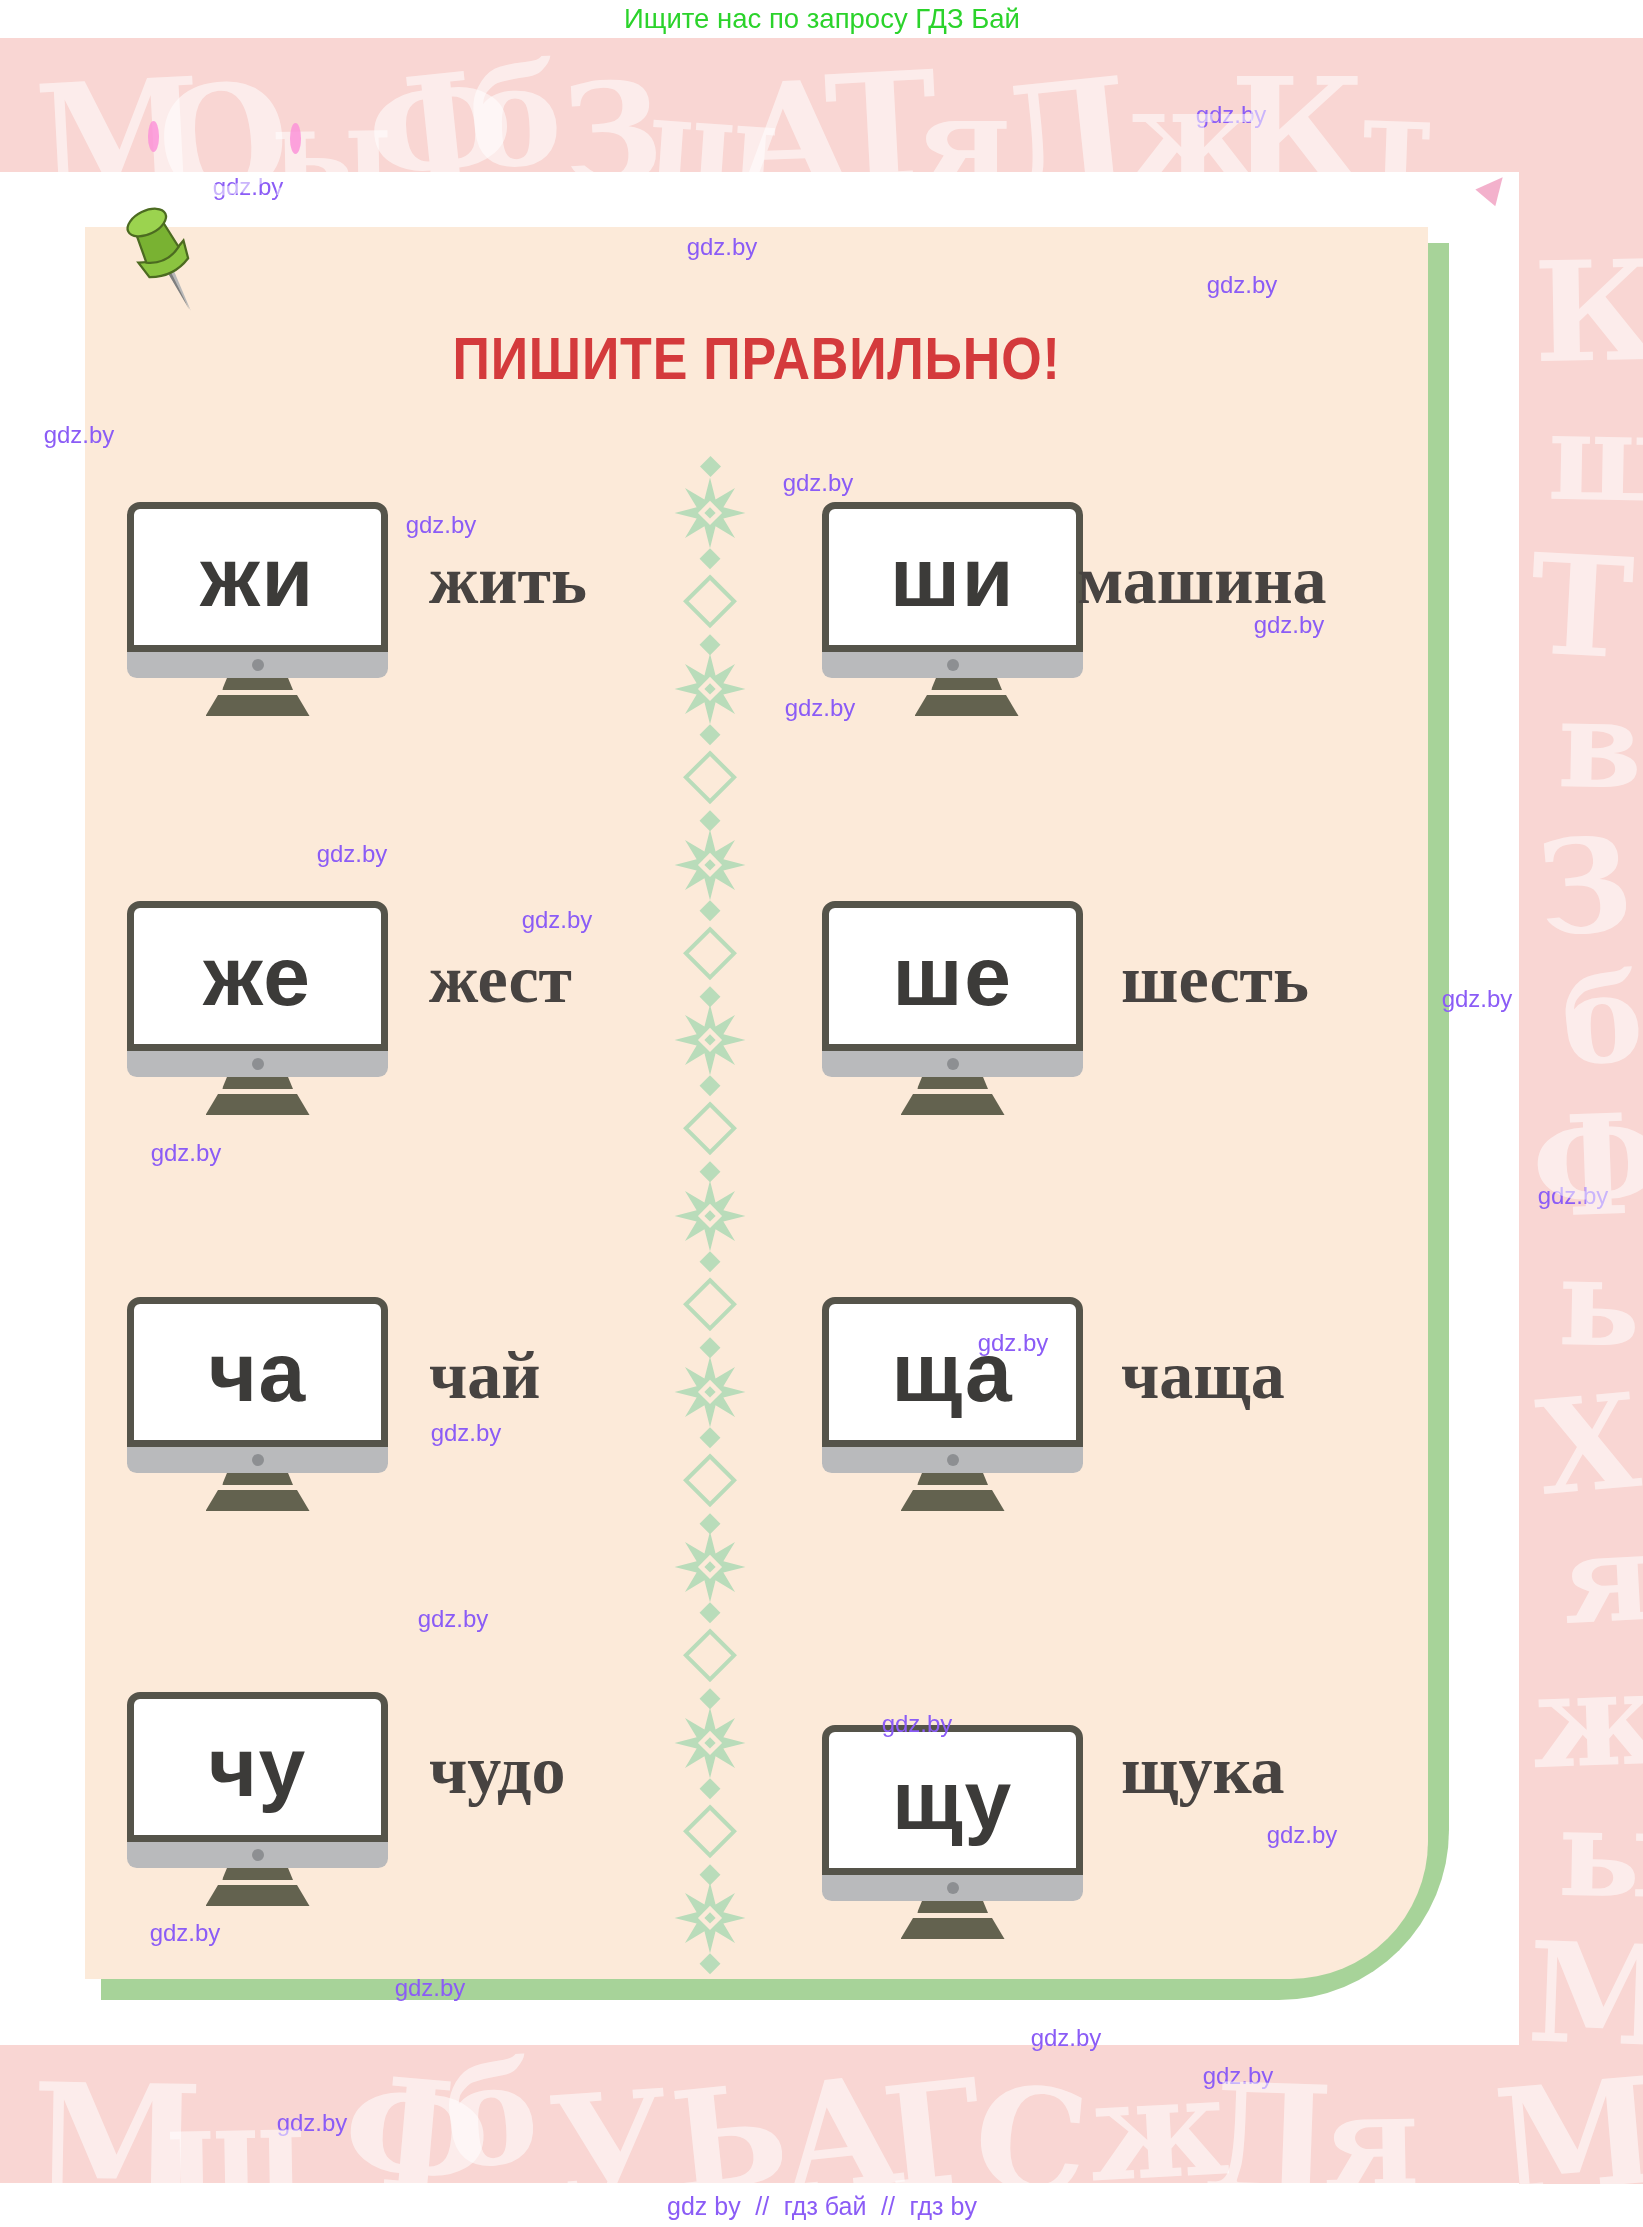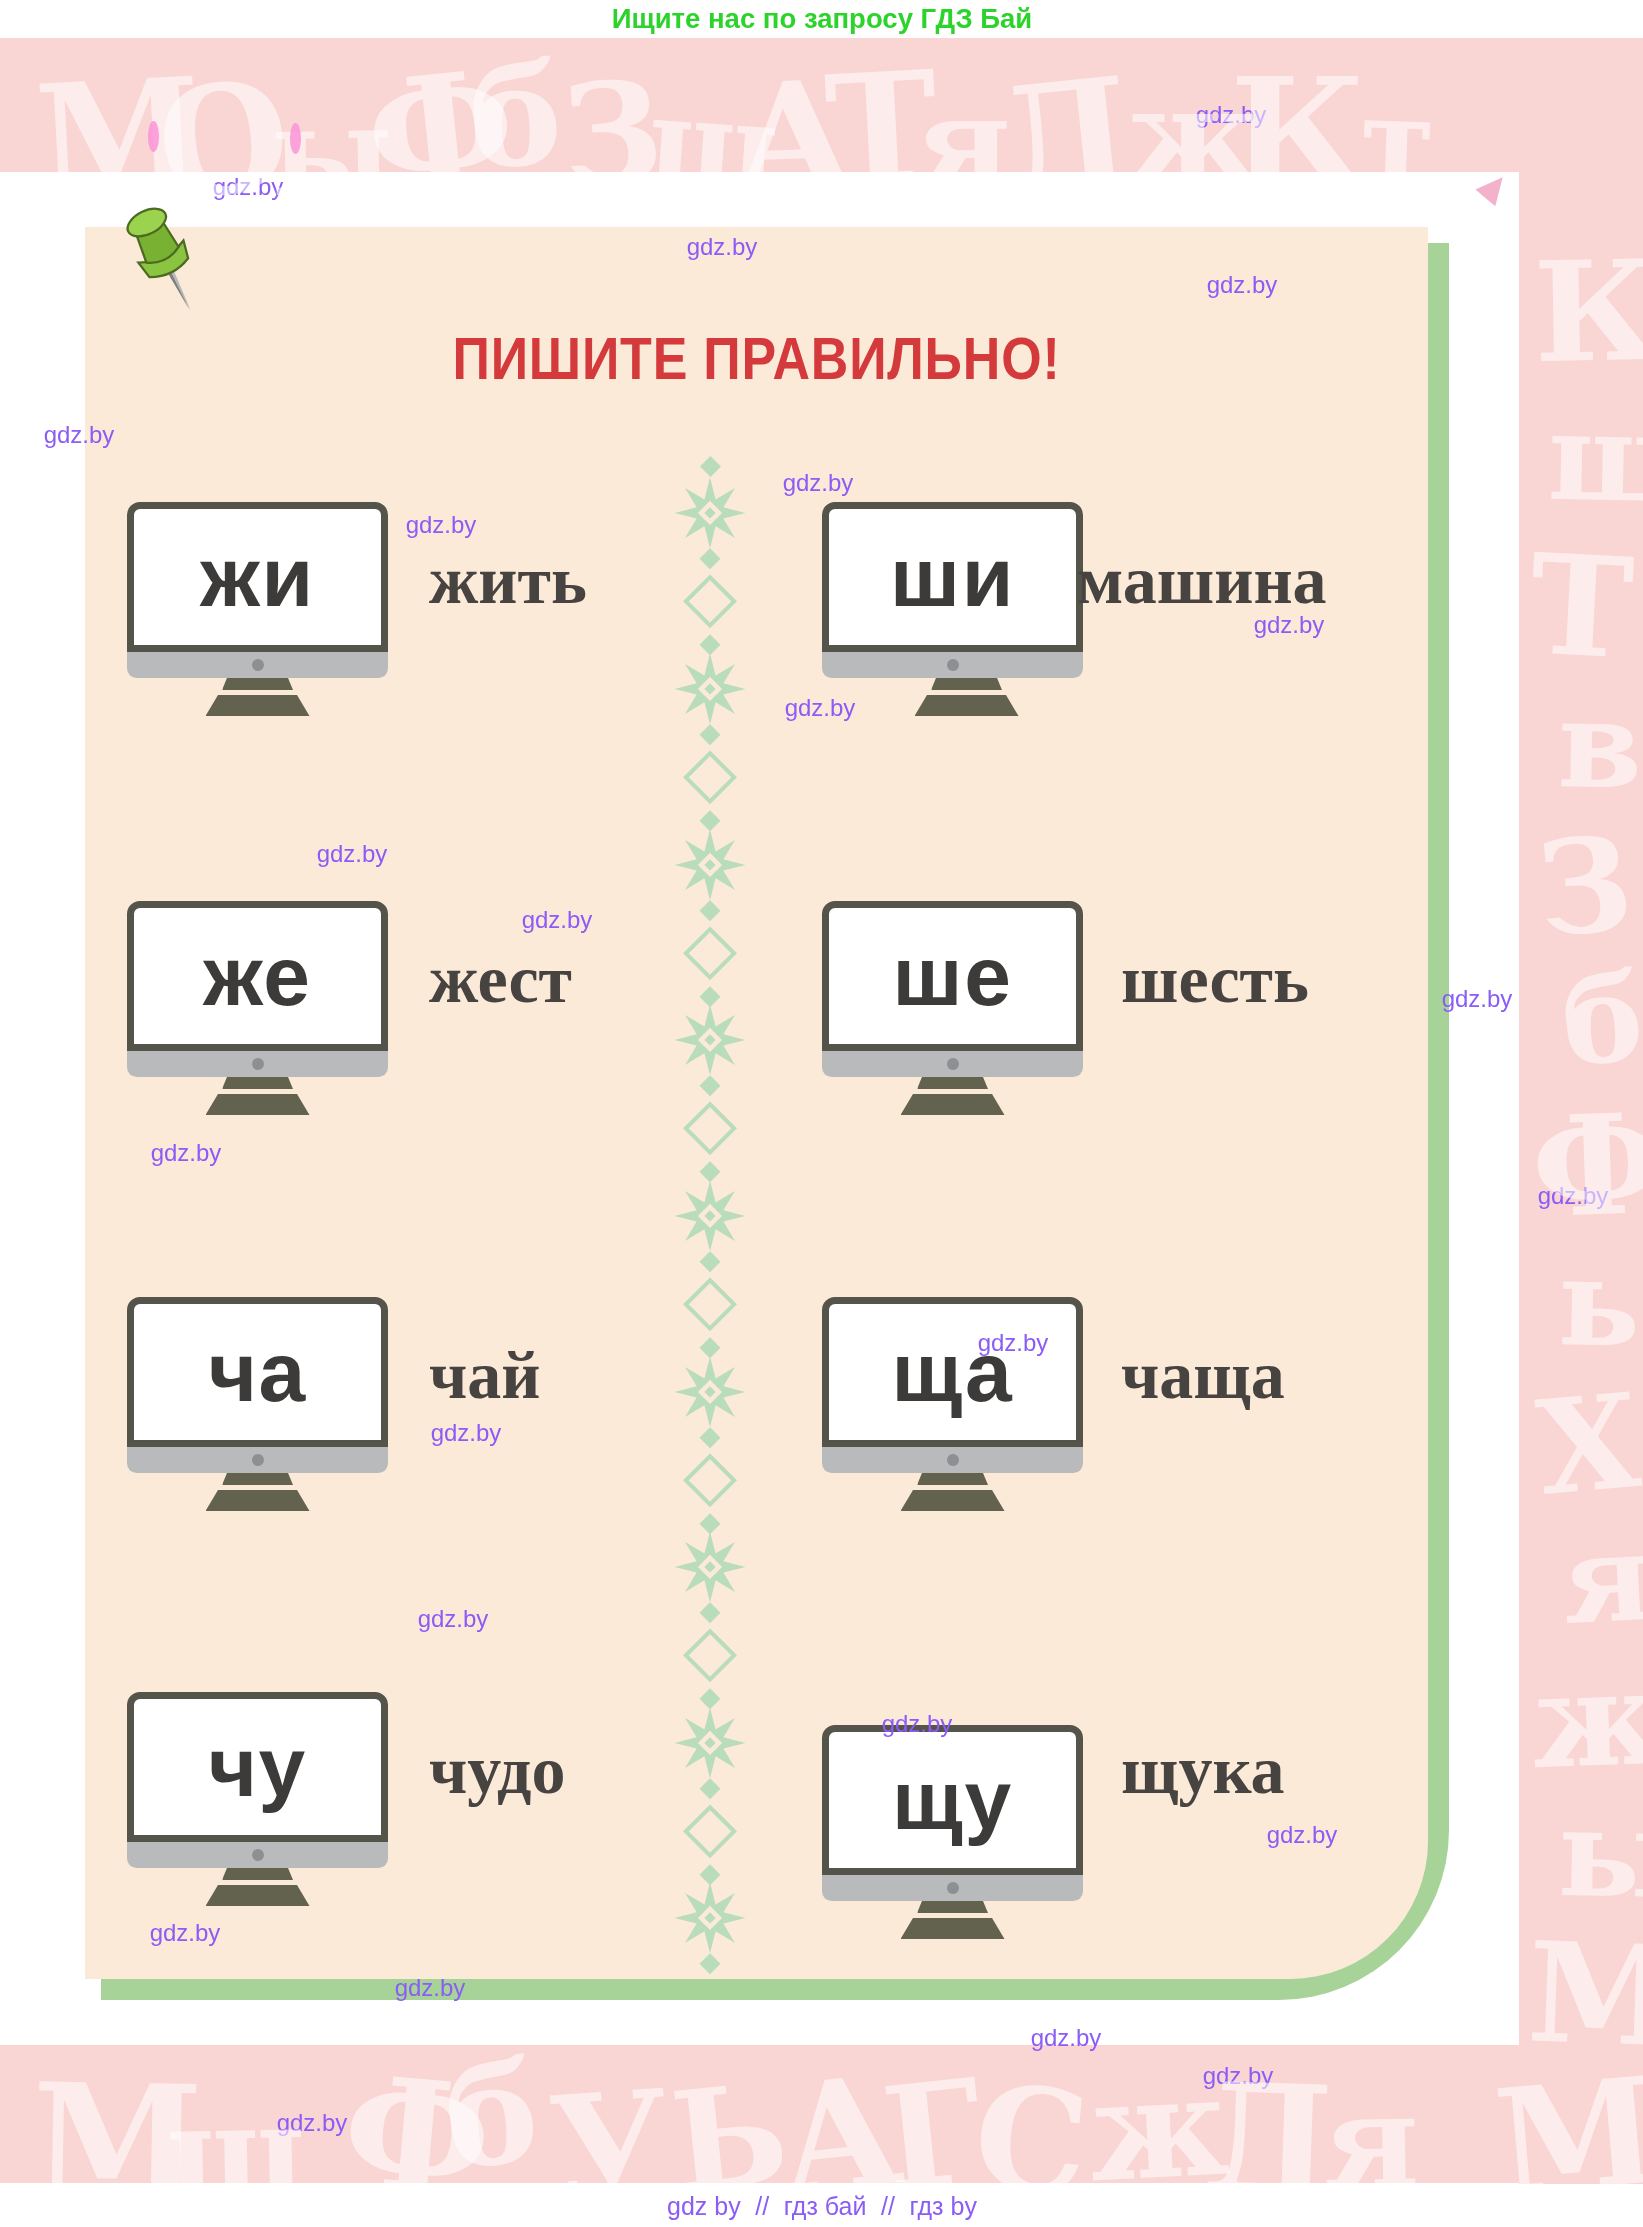--- a/index.html
+++ b/index.html
@@ -3,21 +3,21 @@
 <meta charset="utf-8">
 <style>
   html,body{margin:0;padding:0;}
   body{width:1644px;height:2227px;position:relative;background:#ffffff;
        font-family:"Liberation Sans",sans-serif;overflow:hidden;}
   .abs{position:absolute;}
 
   
   #promo-bar{left:0;top:0;width:1644px;height:38px;background:#ffffff;
              display:flex;align-items:center;justify-content:center;}
-  #promo-text{color:#2bd32b;font-size:27.5px;font-weight:700;}
+  #promo-text{color:#2bd32b;font-size:27.5px;font-weight:400;}
   #pink-top{left:0;top:38px;width:1644px;height:134px;background:#f9d6d3;overflow:hidden;}
   #pink-right{left:1519px;top:38px;width:125px;height:2146px;background:#f9d6d3;overflow:hidden;}
   #pink-bottom{left:0;top:2045px;width:1644px;height:138px;background:#f9d6d3;overflow:hidden;}
   #footer-bar{left:0;top:2184px;width:1644px;height:44px;background:#ffffff;
               display:flex;align-items:center;justify-content:center;gap:14.6px;}
   #footer-bar span{color:#8b5cf6;font-size:25px;}
   .bg-letter{position:absolute;color:rgba(255,255,255,0.55);font-family:"DejaVu Serif",serif;
              font-weight:700;line-height:1;user-select:none;}
   .accent-oval{position:absolute;width:11.3px;height:31px;border-radius:50%;
                background:#fb8fd8;opacity:.8;}

